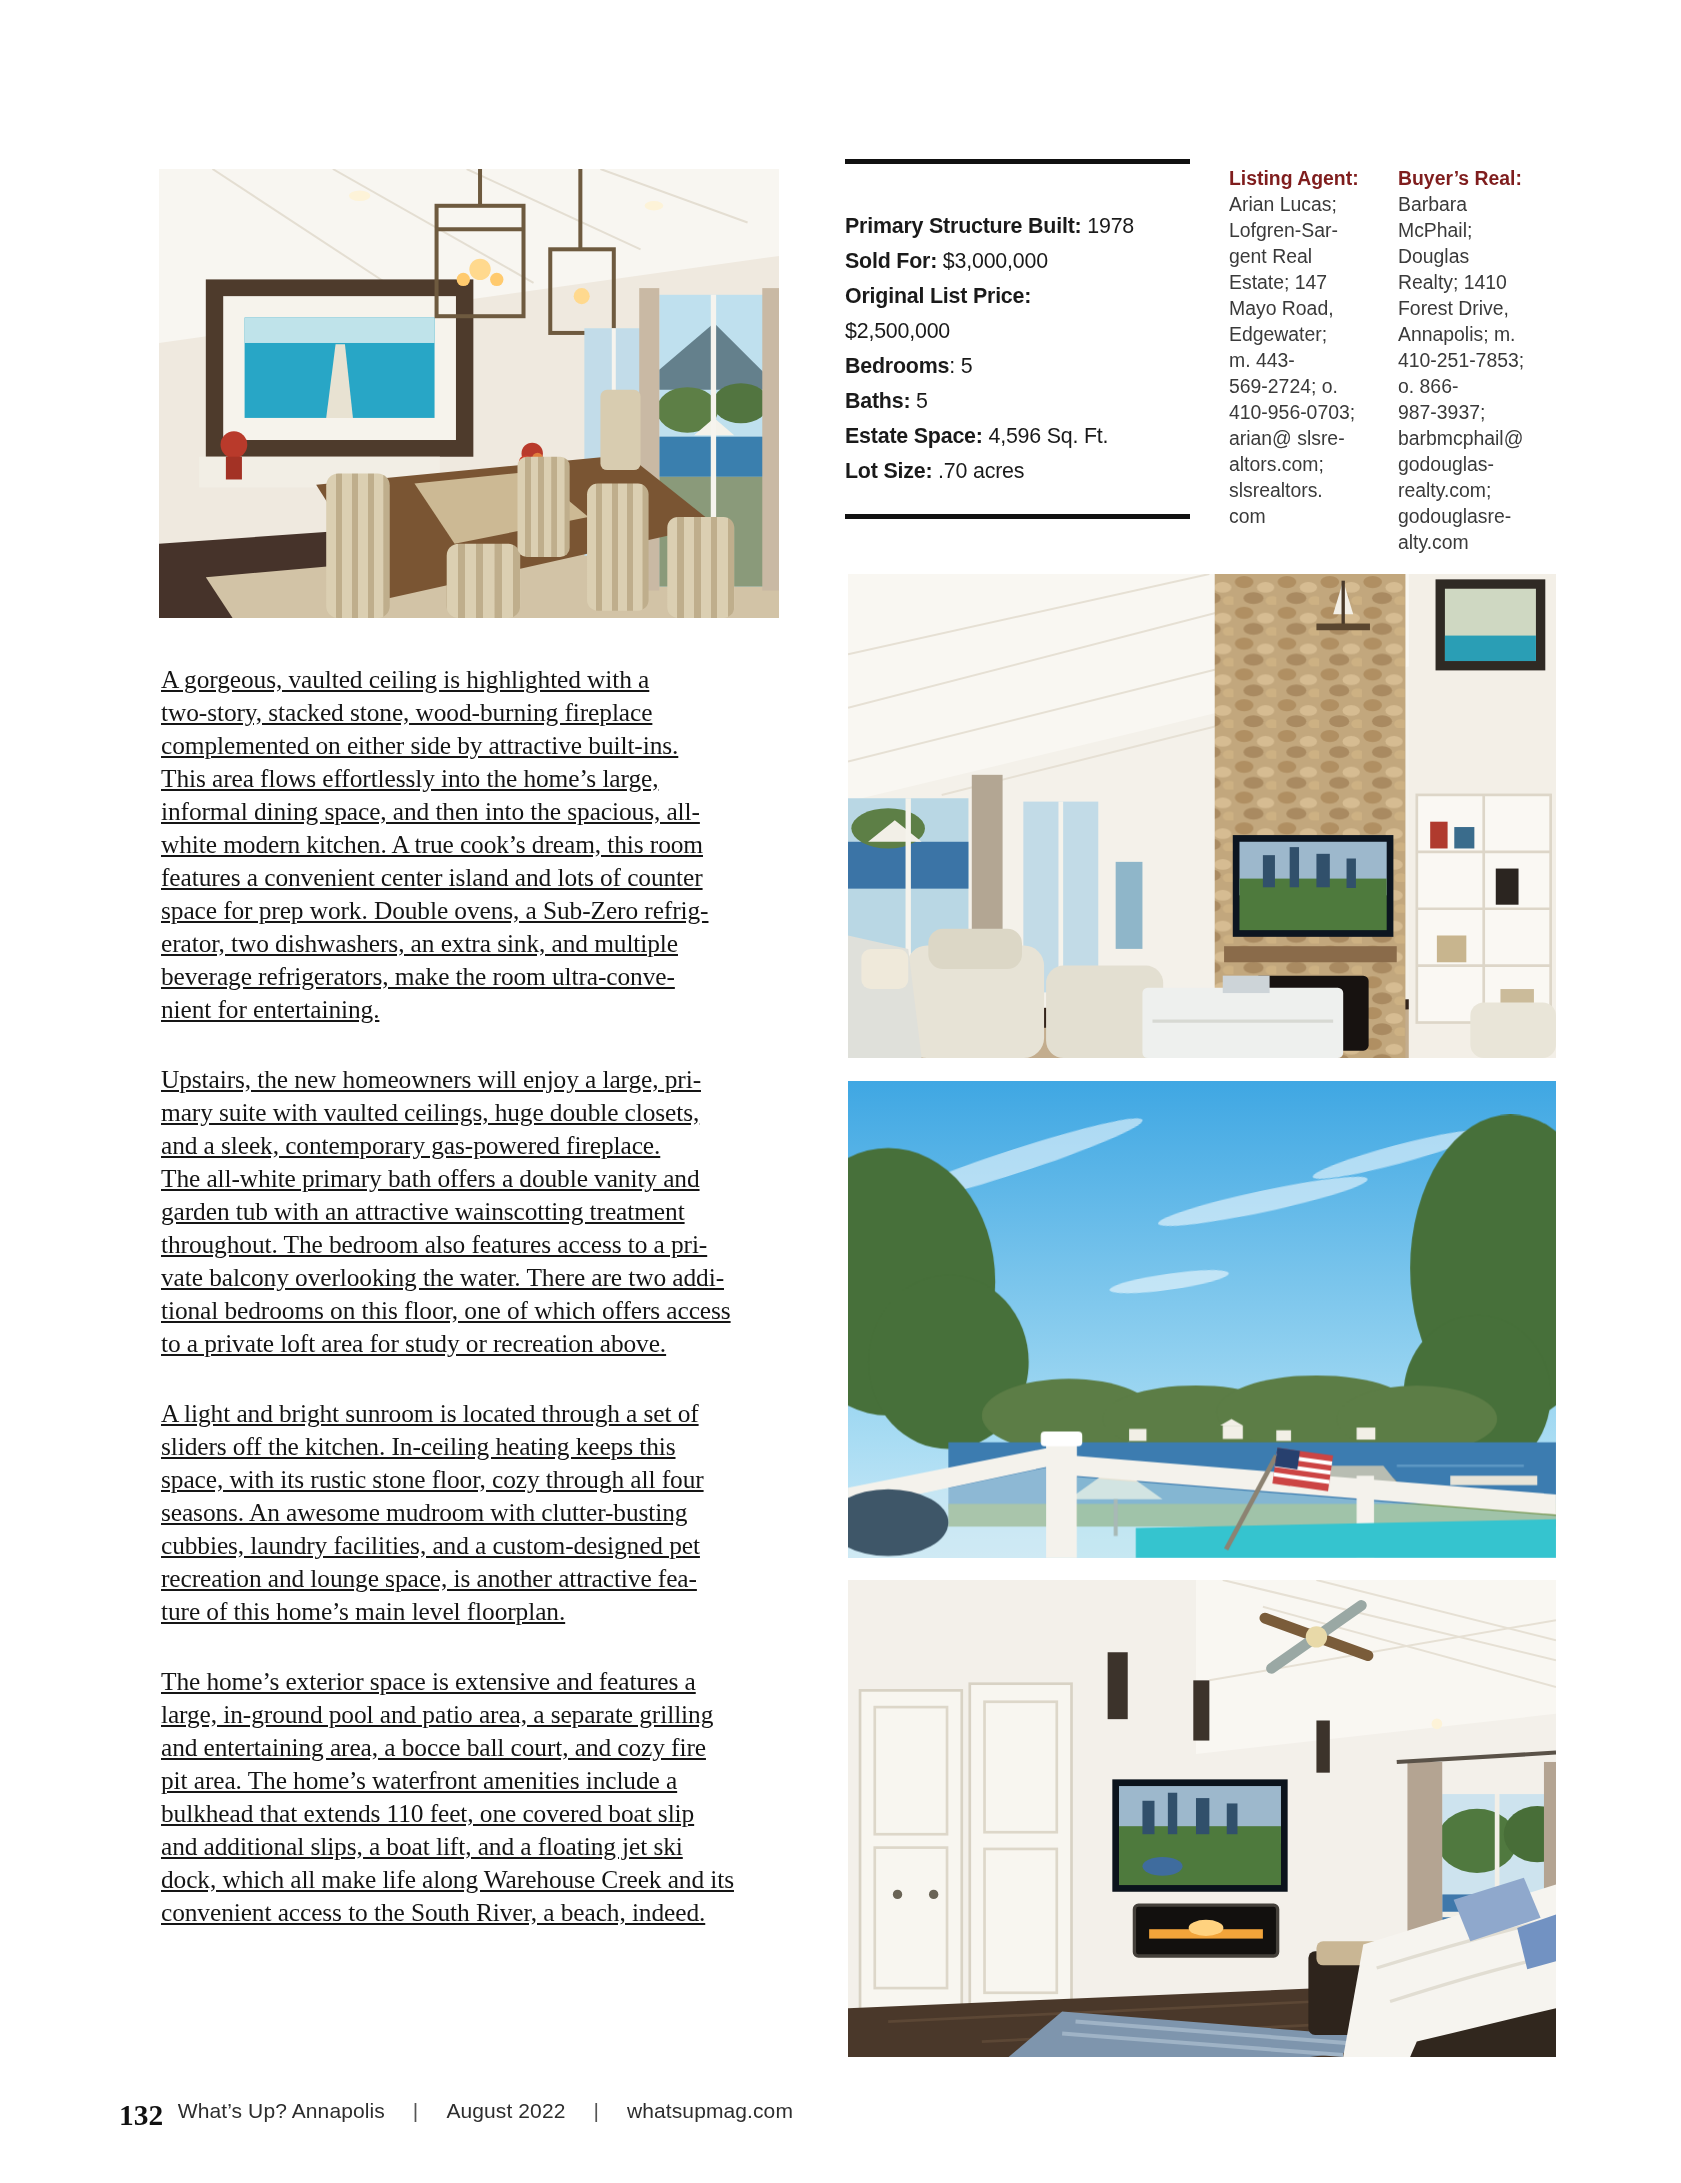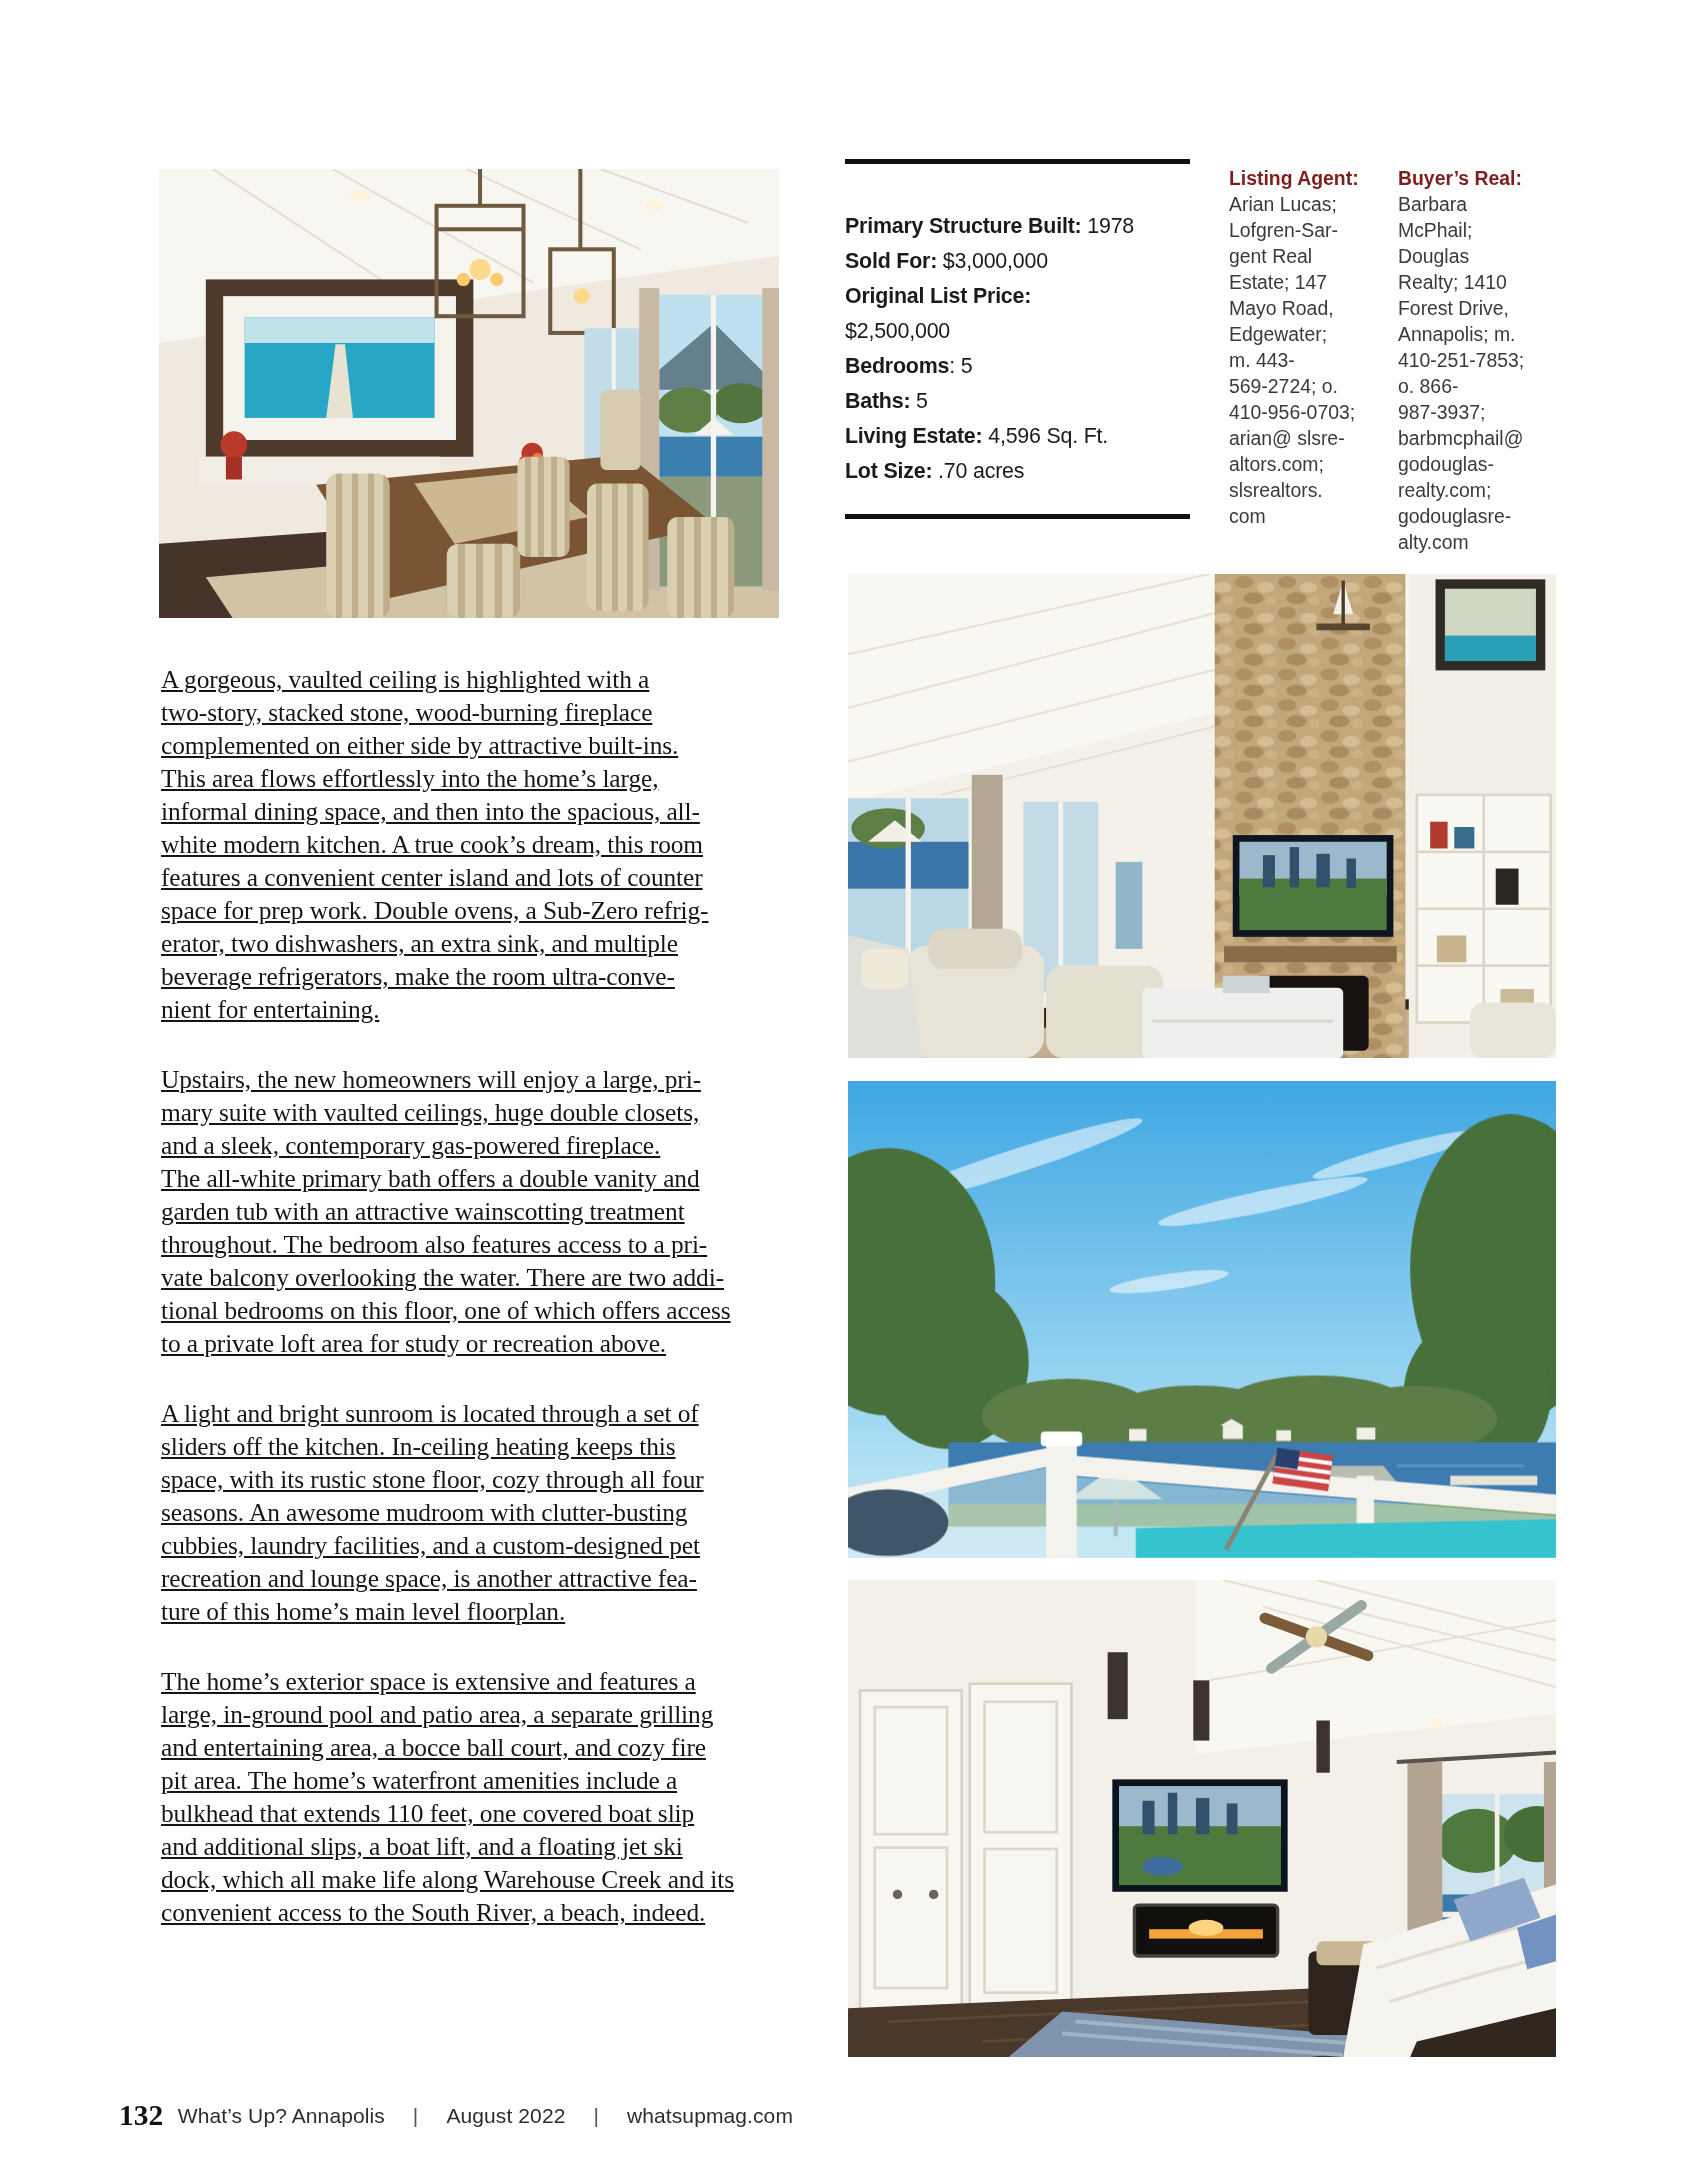--- a/index.html
+++ b/index.html
@@ -21,21 +21,21 @@
   .agent .hdr{font-weight:bold;color:#7f1d1d;}
   .agent .body{white-space:pre-line;}
 
   
   .article{position:absolute;left:161px;top:663px;width:622px;
            font-family:"Liberation Serif",serif;font-size:25.4px;line-height:33px;
            letter-spacing:-0.1px;color:#151515;text-decoration:underline;}
   .article p{margin:0 0 37px 0;white-space:pre-line;}
 
   
-  .footer{position:absolute;left:119px;top:2099px;display:flex;align-items:center;gap:14.7px;}
+  .footer{position:absolute;left:119px;top:2099px;display:flex;align-items:flex-start;gap:14.7px;}
   .footer .pagenum{font-family:"Liberation Serif",serif;font-weight:bold;font-size:29.4px;color:#111;}
   .footer .meta{font-size:21px;color:#2d2d2d;letter-spacing:0.1px;display:flex;gap:28px;align-items:baseline;}
   .footer .sep{color:#555;}
 </style>
 </head>
 <body>
 
 <div class="page">
 
   <div class="photo" style="left:159px;top:169px;width:620px;height:449px;">
@@ -113,21 +113,21 @@
   </div>
 
   <div class="rule" style="left:845px;top:159px;width:345px;"></div>
   <div class="details">
     <div class="row"><span class="lbl">Primary Structure Built:</span><span class="val"> 1978</span></div>
     <div class="row"><span class="lbl">Sold For:</span><span class="val"> $3,000,000</span></div>
     <div class="row"><span class="lbl">Original List Price:</span><span class="val">
 $2,500,000</span></div>
     <div class="row"><span class="lbl">Bedrooms</span><span class="val">: 5</span></div>
     <div class="row"><span class="lbl">Baths:</span><span class="val"> 5</span></div>
-    <div class="row"><span class="lbl">Living Estate:</span><span class="val"> 4,596 Sq. Ft.</span></div>
+    <div class="row"><span class="lbl">Estate Space:</span><span class="val"> 4,596 Sq. Ft.</span></div>
     <div class="row"><span class="lbl">Lot Size:</span><span class="val"> .70 acres</span></div>
   </div>
   <div class="rule" style="left:845px;top:514px;width:345px;"></div>
 
   <div class="agent" style="left:1229px;width:157px;">
     <div class="hdr">Listing Agent:</div>
     <div class="body">Arian Lucas;
 Lofgren-Sar-
 gent Real
 Estate; 147

